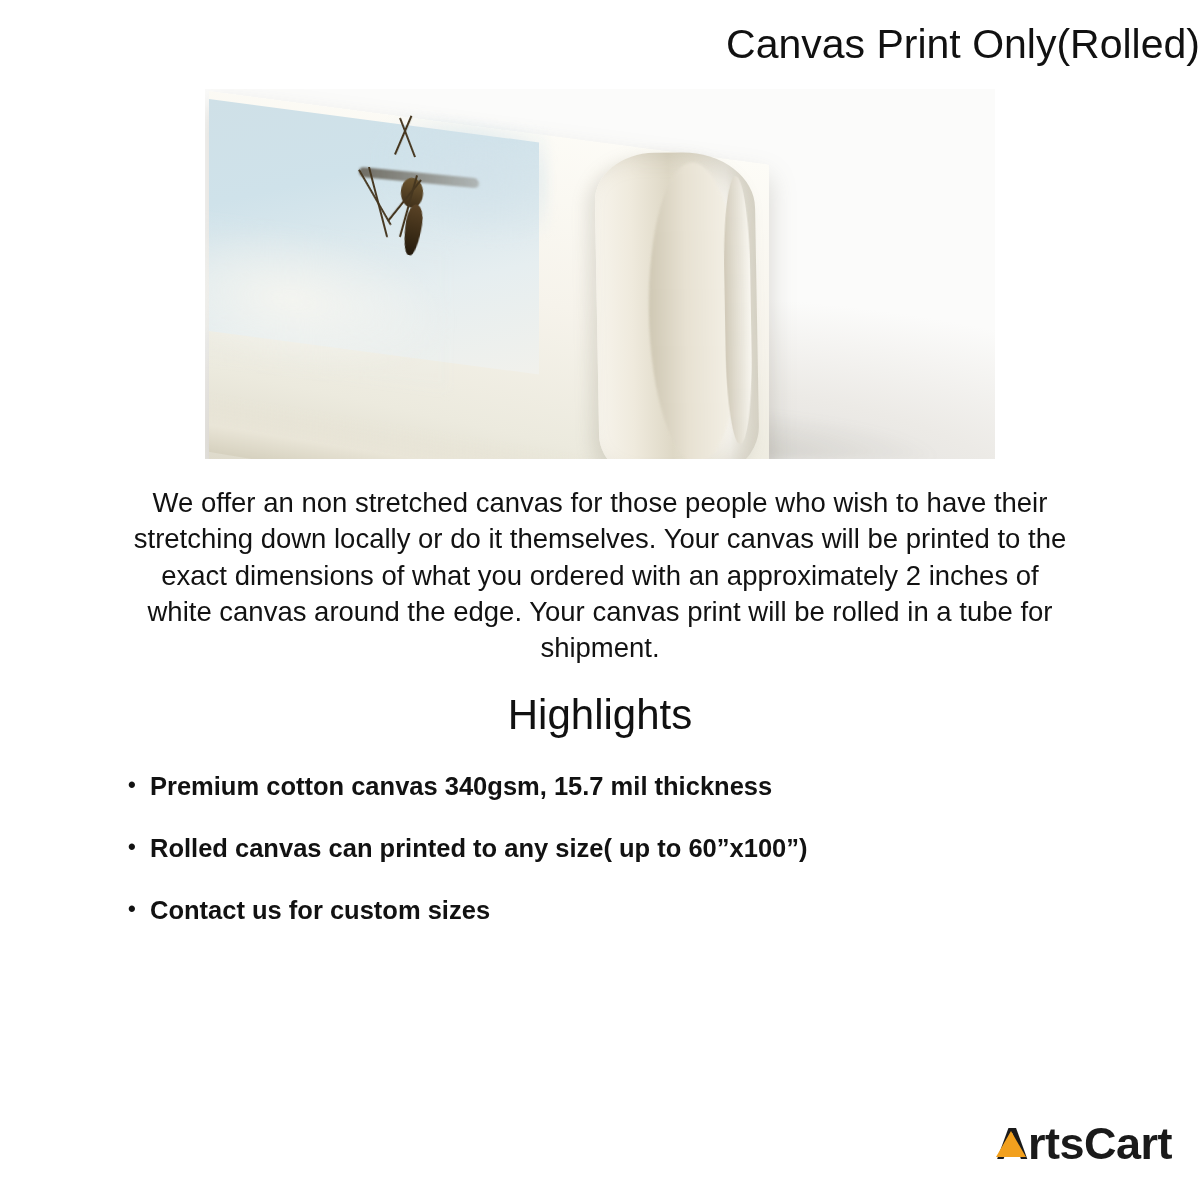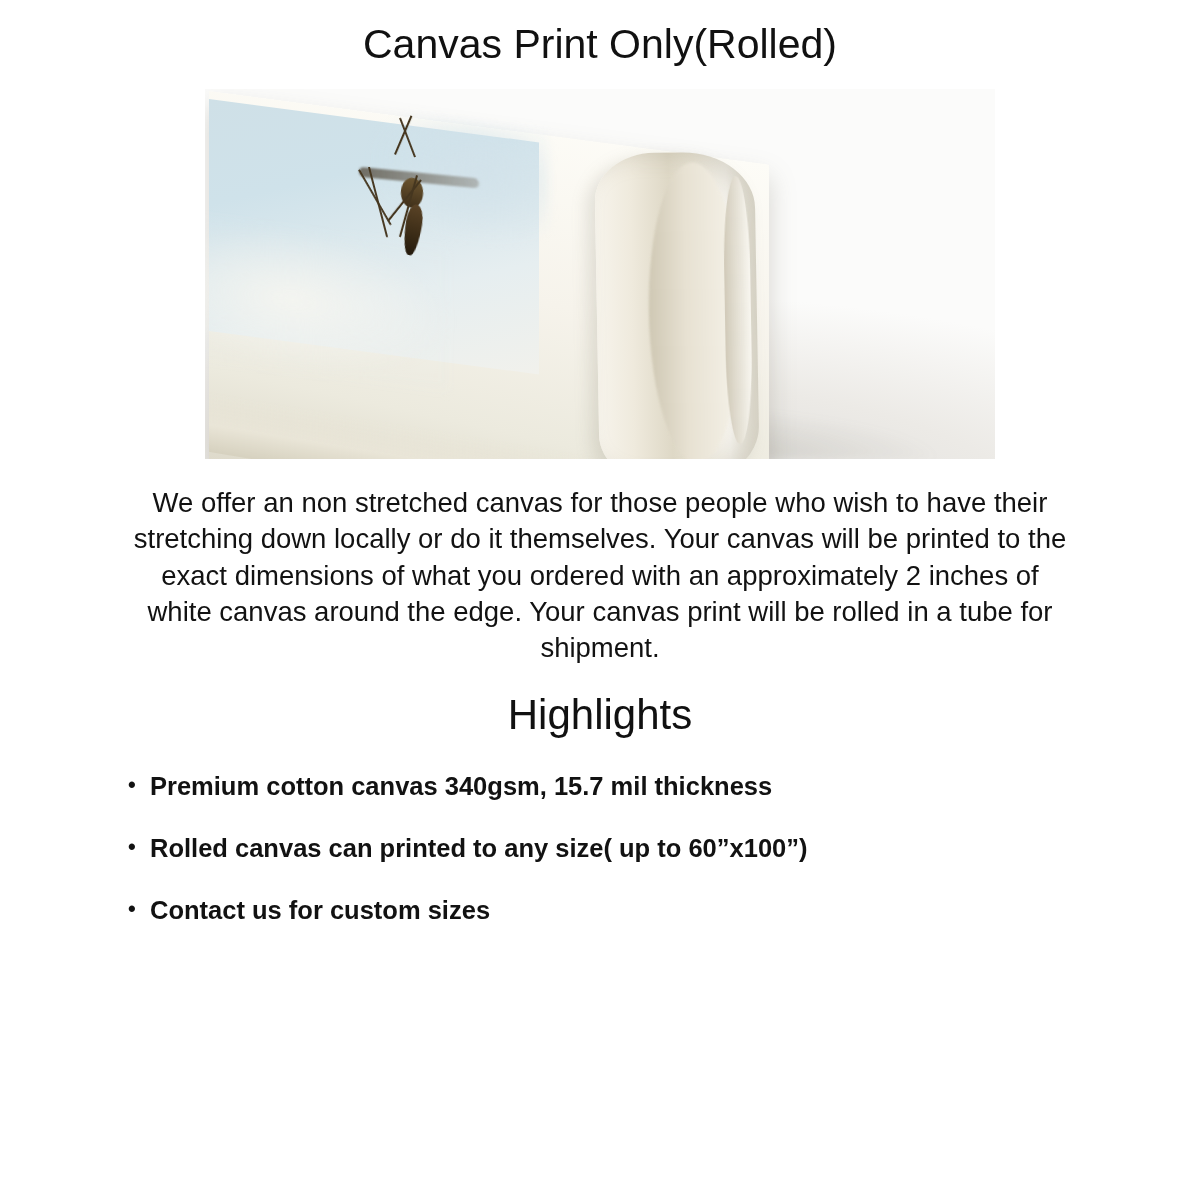--- a/index.html
+++ b/index.html
@@ -17,21 +17,21 @@
   }
 
   .page {
     width: 1200px;
     height: 1200px;
     position: relative;
     box-sizing: border-box;
   }
 
   .title {
-    text-align: center;
+    text-align: right;
     font-size: 41px;
     font-weight: normal;
     letter-spacing: 0px;
     margin: 0;
     padding-top: 22px;
     line-height: 1.1;
     color: #111111;
   }
 
   
@@ -282,14 +282,19 @@
   <p class="body-copy">We offer an non stretched canvas for those people who wish to have their stretching down locally or do it themselves. Your canvas will be printed to the exact dimensions of what you ordered with an approximately 2 inches of white canvas around the edge. Your canvas print will be rolled in a tube for shipment.</p>
 
   <h2 class="section-title">Highlights</h2>
 
   <ul class="bullets">
     <li>Premium cotton canvas 340gsm, 15.7 mil thickness</li>
     <li>Rolled canvas can printed to any size( up to 60”x100”)</li>
     <li>Contact us for custom sizes</li>
   </ul>
 
+  <div class="logo">
+    <span class="logo-mark"></span>
+    <span class="arts">Arts</span>
+      <span class="cart">Cart</span>
+  </div>
 
 </div>
 
 </body></html>

